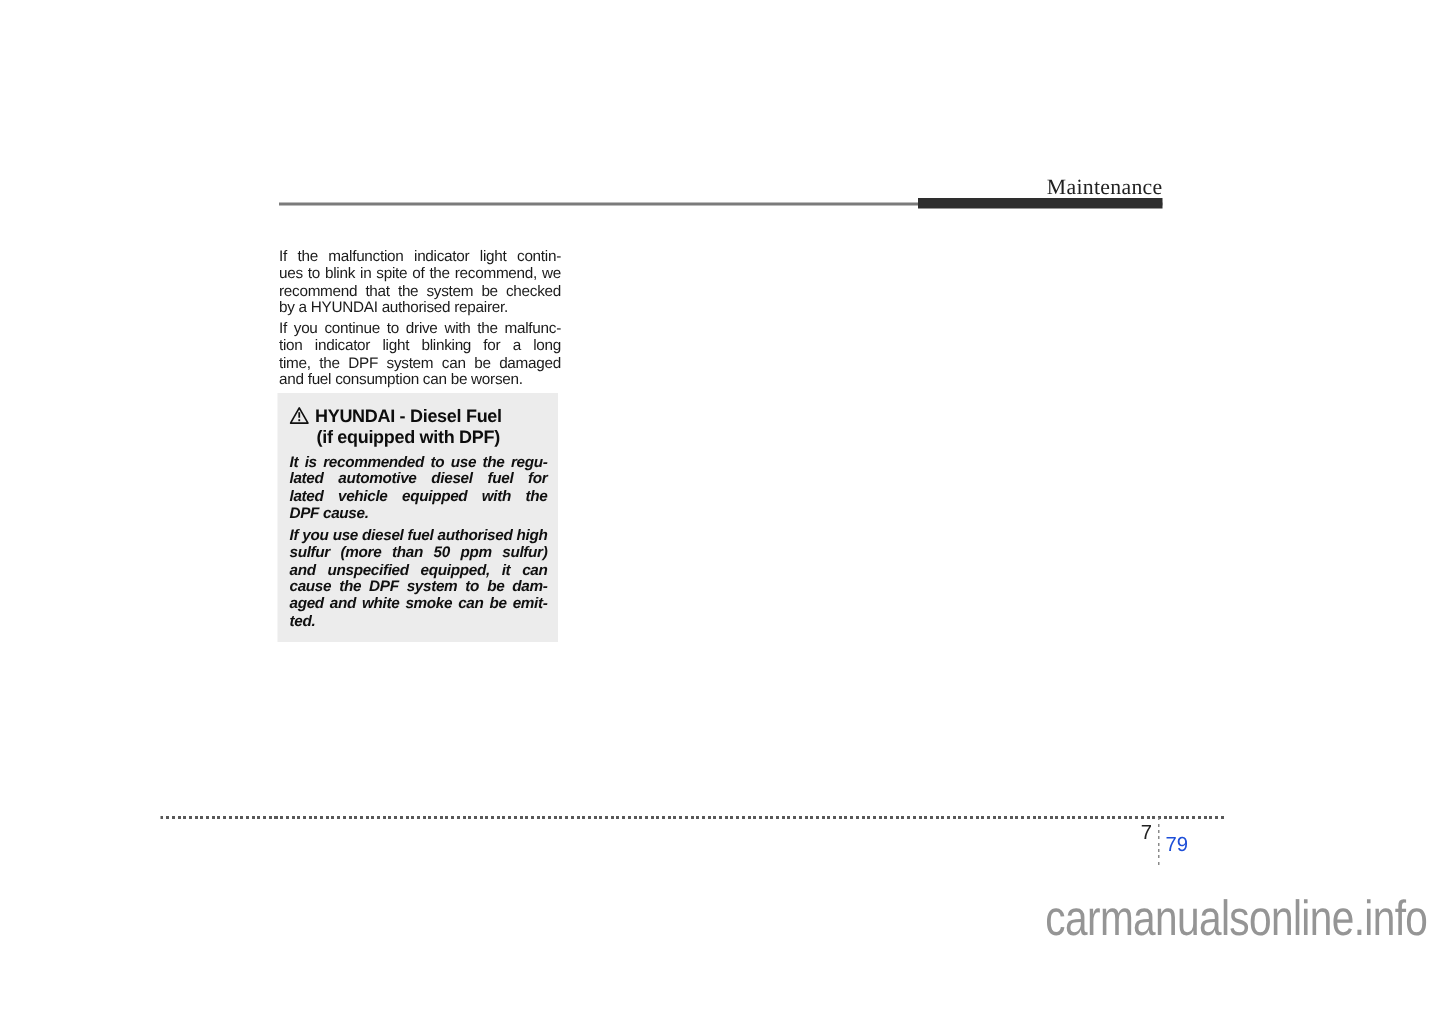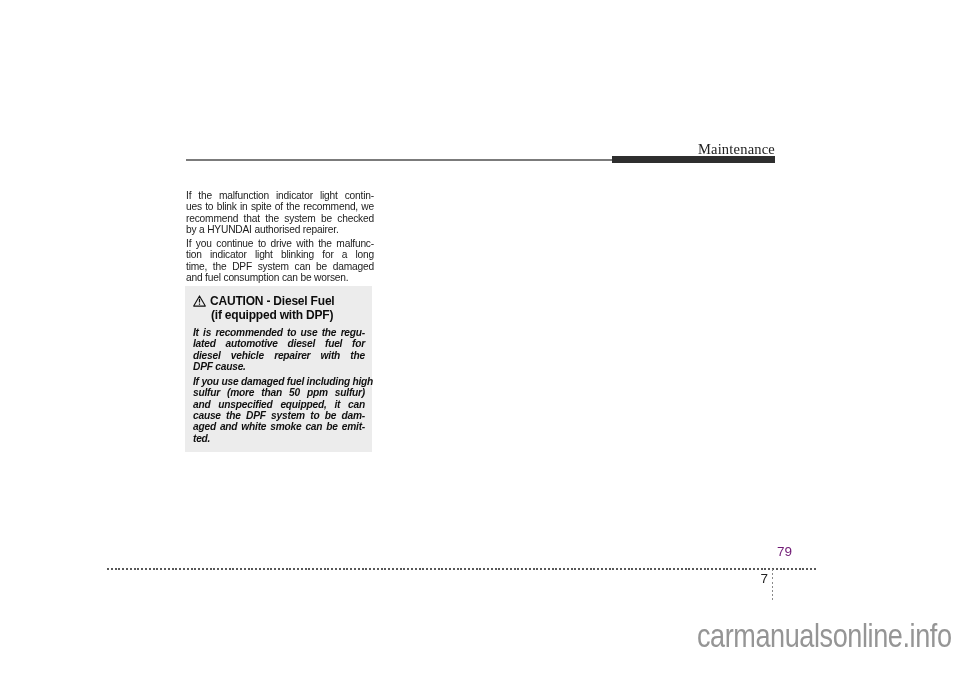--- a/index.html
+++ b/index.html
@@ -1,18 +1,18 @@
 <!DOCTYPE html>
 <html><head>
 <meta charset="utf-8">
 <style>
   html,body { margin:0; padding:0; background:#ffffff; }
   .page {
     position:relative; width:960px; height:632px; background:#ffffff;
-    font-family:"Liberation Sans", sans-serif; overflow:hidden;margin-top:24px;
+    font-family:"Liberation Sans", sans-serif; overflow:hidden;
   }
 
   
   .header-title {
     position:absolute; top:117px; left:186px; width:589px;
     text-align:right; font-family:"Liberation Serif", serif;
     font-size:14.5px; color:#222; letter-spacing:0.2px;
   }
   .rule-thin {
     position:absolute; top:135px; left:186px; width:589px; height:2px;
@@ -56,21 +56,21 @@
   }
   .page-chapter {
     position:absolute; top:547px; left:748px; width:20px; text-align:right;
     font-size:13.5px; color:#222;
   }
   .page-vdash {
     position:absolute; top:545px; left:772px; width:1px; height:33px;
     background:repeating-linear-gradient(180deg,#8a8a8a 0,#8a8a8a 2px,transparent 2px,transparent 4.2px);
   }
   .page-number {
-    position:absolute; top:520px; left:777px; font-size:13.5px; color:#701a75;
+    position:absolute; top:555px; left:777px; font-size:13.5px; color:#1d4ed8;
   }
 
   
   .watermark {
     position:absolute; right:8px; bottom:1px;
     font-size:33px; color:#959595; letter-spacing:-0.5px;
     transform:scaleX(0.82); transform-origin:right bottom;
     white-space:nowrap;
   }
 </style>
@@ -101,33 +101,33 @@
   <div class="caution-box">
     <div class="caution-title">
       <div class="caution-title-row">
         <span class="warn-icon">
           <svg width="13" height="12" viewBox="0 0 13 12">
             <path d="M6.5 0.9 L12.3 11.1 L0.7 11.1 Z" fill="none" stroke="#111" stroke-width="1.1" stroke-linejoin="round"></path>
             <rect x="5.9" y="3.8" width="1.2" height="3.7" fill="#111"></rect>
             <rect x="5.9" y="8.5" width="1.2" height="1.3" fill="#111"></rect>
           </svg>
         </span>
-        <span>CAUTION - Diesel Fuel</span>
+        <span>HYUNDAI - Diesel Fuel</span>
       </div>
       <div class="caution-title-line2">(if equipped with DPF)</div>
     </div>
     <div class="caution-text">
       <div class="para">
           <div class="tline">It is recommended to use the regu-</div>
           <div class="tline">lated automotive diesel fuel for</div>
-          <div class="tline">diesel vehicle repairer with the</div>
+          <div class="tline">lated vehicle equipped with the</div>
           <div class="tline lastline">DPF cause.</div>
         </div>
       <div class="para">
-          <div class="tline">If you use damaged fuel including high</div>
+          <div class="tline">If you use diesel fuel authorised high</div>
           <div class="tline">sulfur (more than 50 ppm sulfur)</div>
           <div class="tline">and unspecified equipped, it can</div>
           <div class="tline">cause the DPF system to be dam-</div>
           <div class="tline">aged and white smoke can be emit-</div>
           <div class="tline lastline">ted.</div>
         </div>
     </div>
   </div>
 
   <div class="footer-rule"></div>

